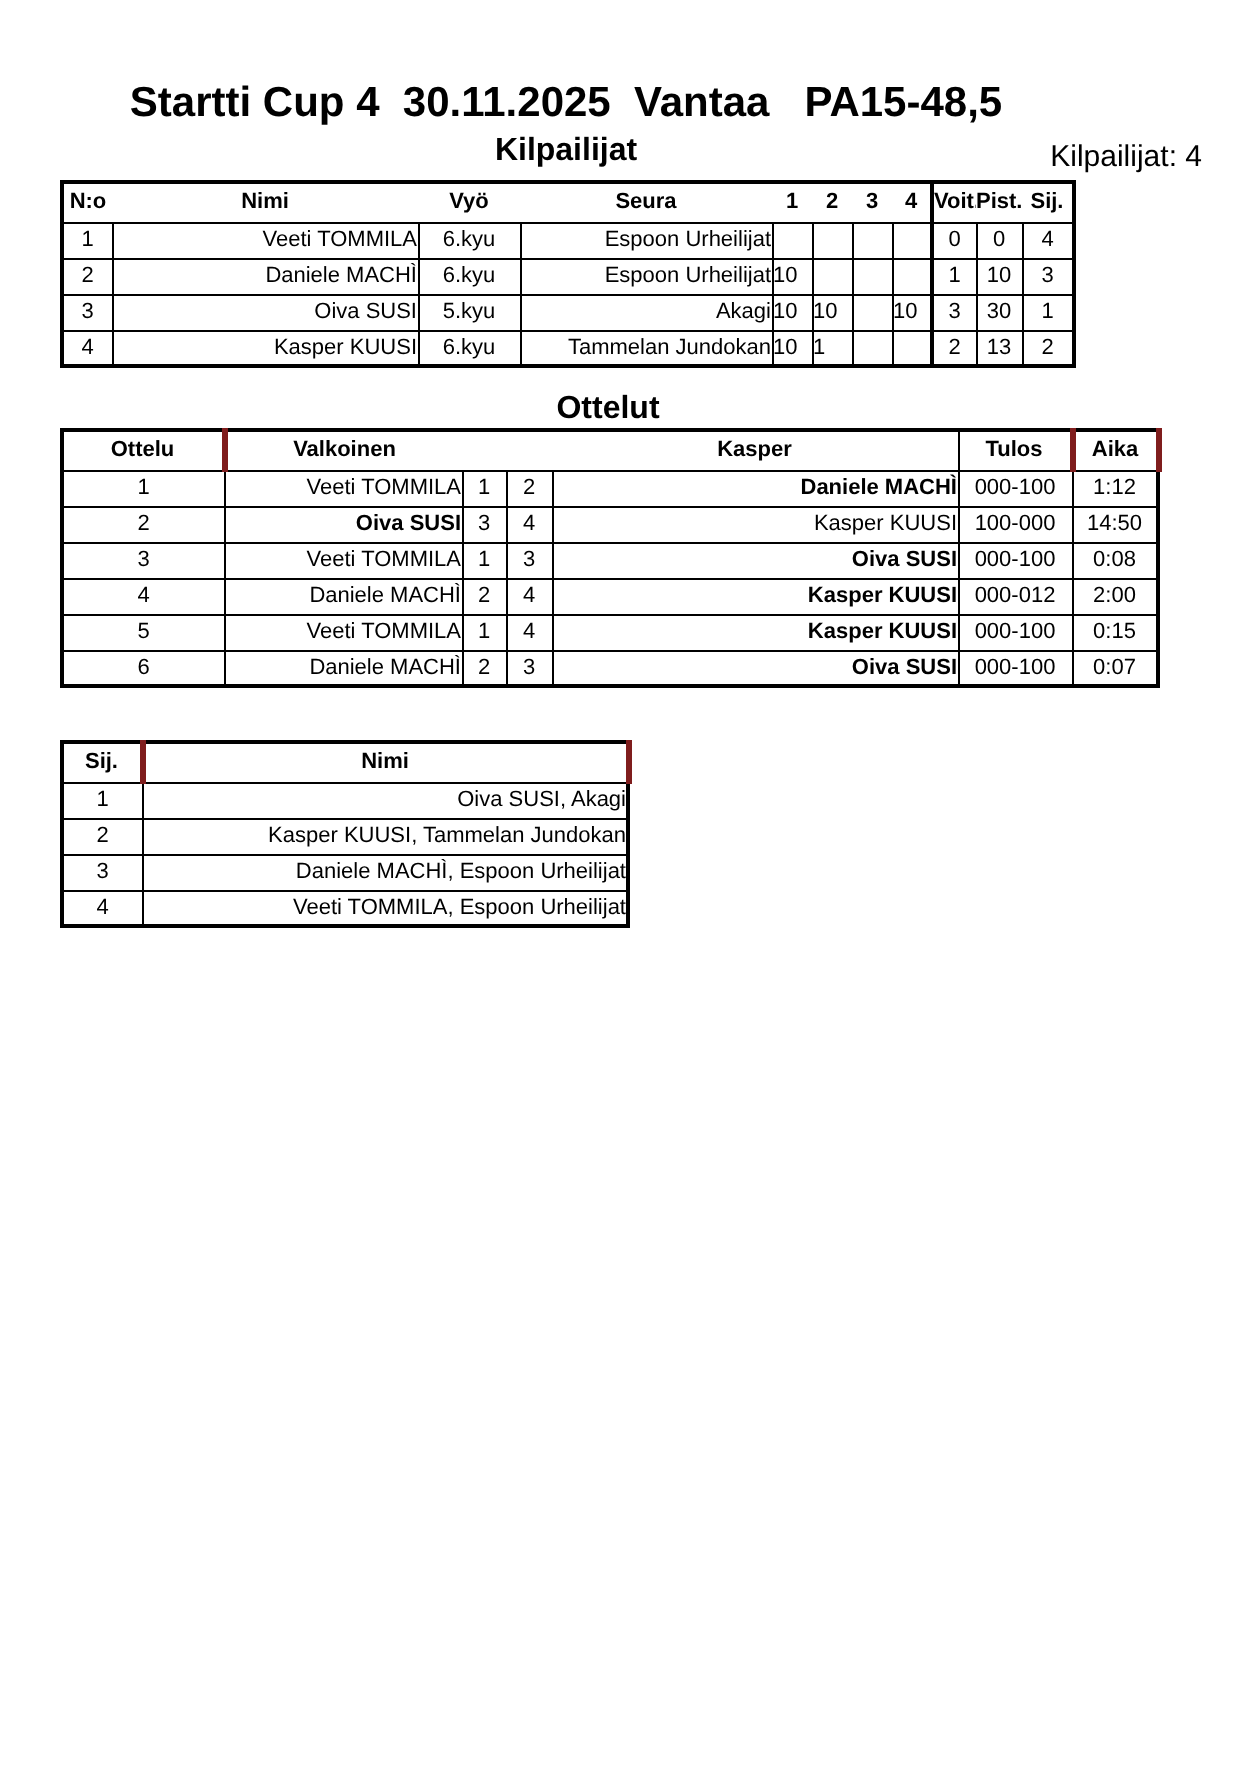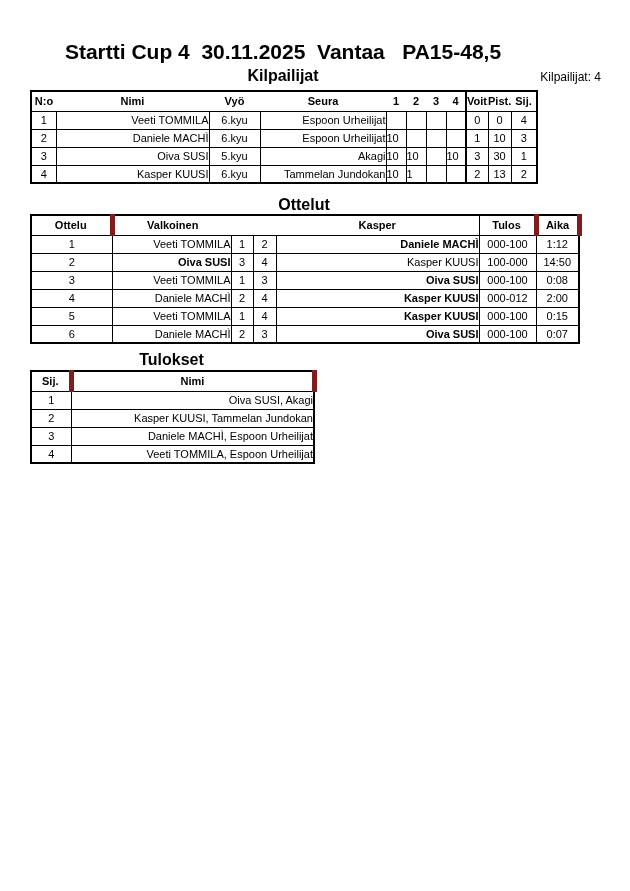--- a/index.html
+++ b/index.html
@@ -11,40 +11,40 @@
     position:absolute; top:40px; left:30px; width:506px; text-align:center;
     font-size:21px; font-weight:bold; white-space:pre;
   }
   .sect-heading {
     position:absolute; font-size:16px; font-weight:bold; text-align:center;
   }
   .h-kilpailijat { top:67px;  left:30px; width:506px; }
   .h-ottelut    { top:196px; left:30px; width:548px; }
   .h-tulokset   { top:351px; left:30px; width:283px; }
   .count-label {
-    position:absolute; top:70px; right:29px; font-size:12px;
+    position:absolute; top:70px; right:29px; font-size:15px;
   }
   table.grid {
     position:absolute; border-collapse:collapse; table-layout:fixed;
     border:2px solid #000; background:#fff;
   }
   .t1 { top:90px;  left:30px; width:506px; }
   .t2 { top:214px; left:30px; width:548px; }
   .t3 { top:370px; left:30px; width:283px; }
   .grid td, .grid th {
     border:1px solid #000; font-size:11px; padding:0;
     white-space:nowrap; overflow:hidden; vertical-align:middle;
   }
   .grid thead tr { height:20px; }
   .grid tbody tr { height:18px; }
   .grid th {
     font-weight:bold; text-align:center;
     border-left-style:none; border-right-style:none;
   }
-  .grid th.hb { border-left:1px solid #000; border-right:5px solid #7f1d1d; }
+  .grid th.hb { border-left:1px solid #000; border-right:3px solid #7f1d1d; }
   .hl { text-align:left; padding-left:2px; }
   .c  { text-align:center; }
   .l  { text-align:right; padding-left:8px; }
   .sc { text-align:left; padding-left:2px; }
   .tk-l { border-left:2px solid #000 !important; }
   .bold { font-weight:bold; }
 </style>
 </head>
 <body>
 
@@ -212,21 +212,20 @@
         <td class="l">Daniele MACHÌ</td>
         <td class="c">2</td>
         <td class="c">3</td>
         <td class="l bold">Oiva SUSI</td>
         <td class="c">000-100</td>
         <td class="c">0:07</td>
       </tr>
     </tbody>
   </table>
 
-  <div class="sect-heading h-tulokset">Tulokset</div>
 
   <table class="grid t3">
     <colgroup>
       <col style="width:40px">
         <col style="width:243px">
     </colgroup>
     <thead>
       <tr>
         <th class="hb">Sij.</th>
         <th class="hb">Nimi</th>

